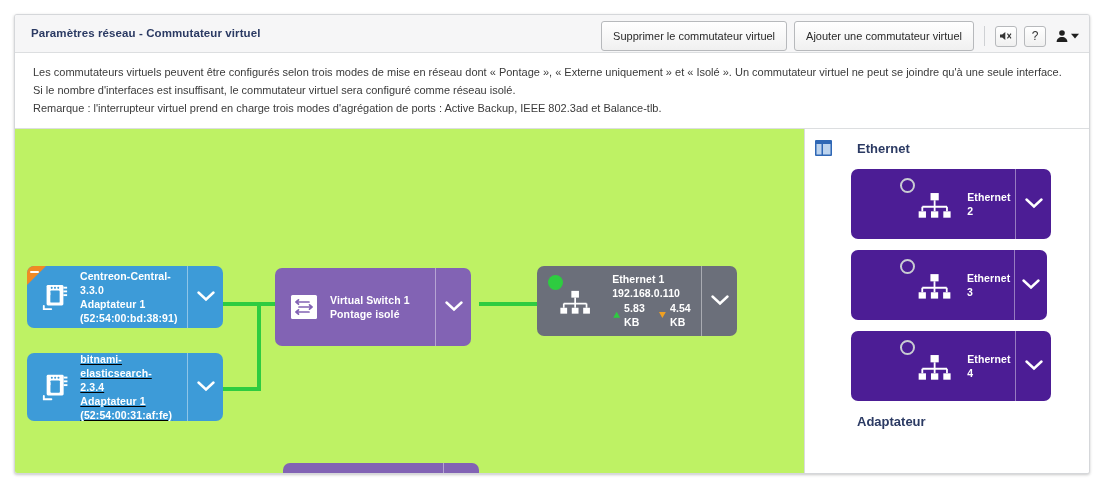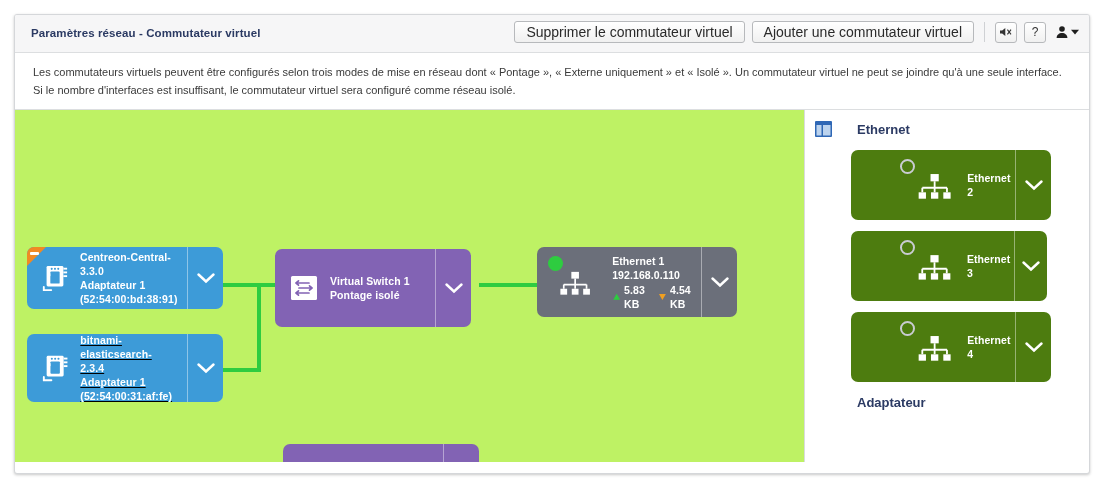--- a/index.html
+++ b/index.html
@@ -37,26 +37,26 @@
     letter-spacing: 0.1px;
   }
   .hdr-actions {
     position: absolute;
     right: 10px; top: 6px;
     display: flex;
     align-items: center;
     gap: 7px;
   }
   .btn {
-    height: 22px;
+    height: 30px;
     padding: 0 11px;
     background: linear-gradient(#ffffff,#f0f0f0);
     border: 1px solid #b7b9bc;
     border-radius: 3px;
-    font-size: 14px;
+    font-size: 11px;
     color: #2a2a2a;
     line-height: 20px;
     white-space: nowrap;
     cursor: pointer;
   }
   .hdr-sep {
     width: 1px; height: 20px;
     background: #cfd1d4;
     margin: 0 3px;
   }
@@ -145,21 +145,21 @@
     margin-left: 11px;
     color: #ffffff;
     font-size: 10.5px;
     font-weight: bold;
     line-height: 14px;
     letter-spacing: 0.1px;
   }
   .node-vm   { background: #3d9bd8; }
   .node-sw   { background: #8263b4; }
   .node-eth  { background: #6b6f7a; }
-  .node-eth2 { background: #4d7c0f; padding-left: 38px; }
+  .node-eth2 { background: #4c1d95; padding-left: 38px; }
 
   .corner-badge {
     position: absolute;
     left: 0; top: 0;
     width: 0; height: 0;
     border-top: 19px solid #f08a24;
     border-right: 19px solid transparent;
   }
   .corner-dash {
     position: absolute;
@@ -231,20 +231,21 @@
         </svg>
         <svg width="8" height="6" viewBox="0 0 8 6">
           <path d="M0 0.8h8L4 5.4z" fill="#1f1f1f"></path>
         </svg>
       </div>
     </div>
   </div>
 
   <div class="descwrap">
     <p>Les commutateurs virtuels peuvent être configurés selon trois modes de mise en réseau dont « Pontage », « Externe uniquement » et « Isolé ». Un commutateur virtuel ne peut se joindre qu'à une seule interface. Si le nombre d'interfaces est insuffisant, le commutateur virtuel sera configuré comme réseau isolé.</p>
+    <p>Remarque : l'interrupteur virtuel prend en charge trois modes d'agrégation de ports : Active Backup, IEEE 802.3ad et Balance-tlb.</p>
   </div>
 
   <div class="body">
 
     <div class="canvas">
 
       <div class="wire" style="left:206px; top:173px; width:80px; height:4px;"></div>
       <div class="wire" style="left:206px; top:258px; width:4px; height:4px;"></div>
       <div class="wire" style="left:206px; top:258px; width:40px; height:4px;"></div>
       <div class="wire" style="left:242px; top:173px; width:4px; height:89px;"></div>

